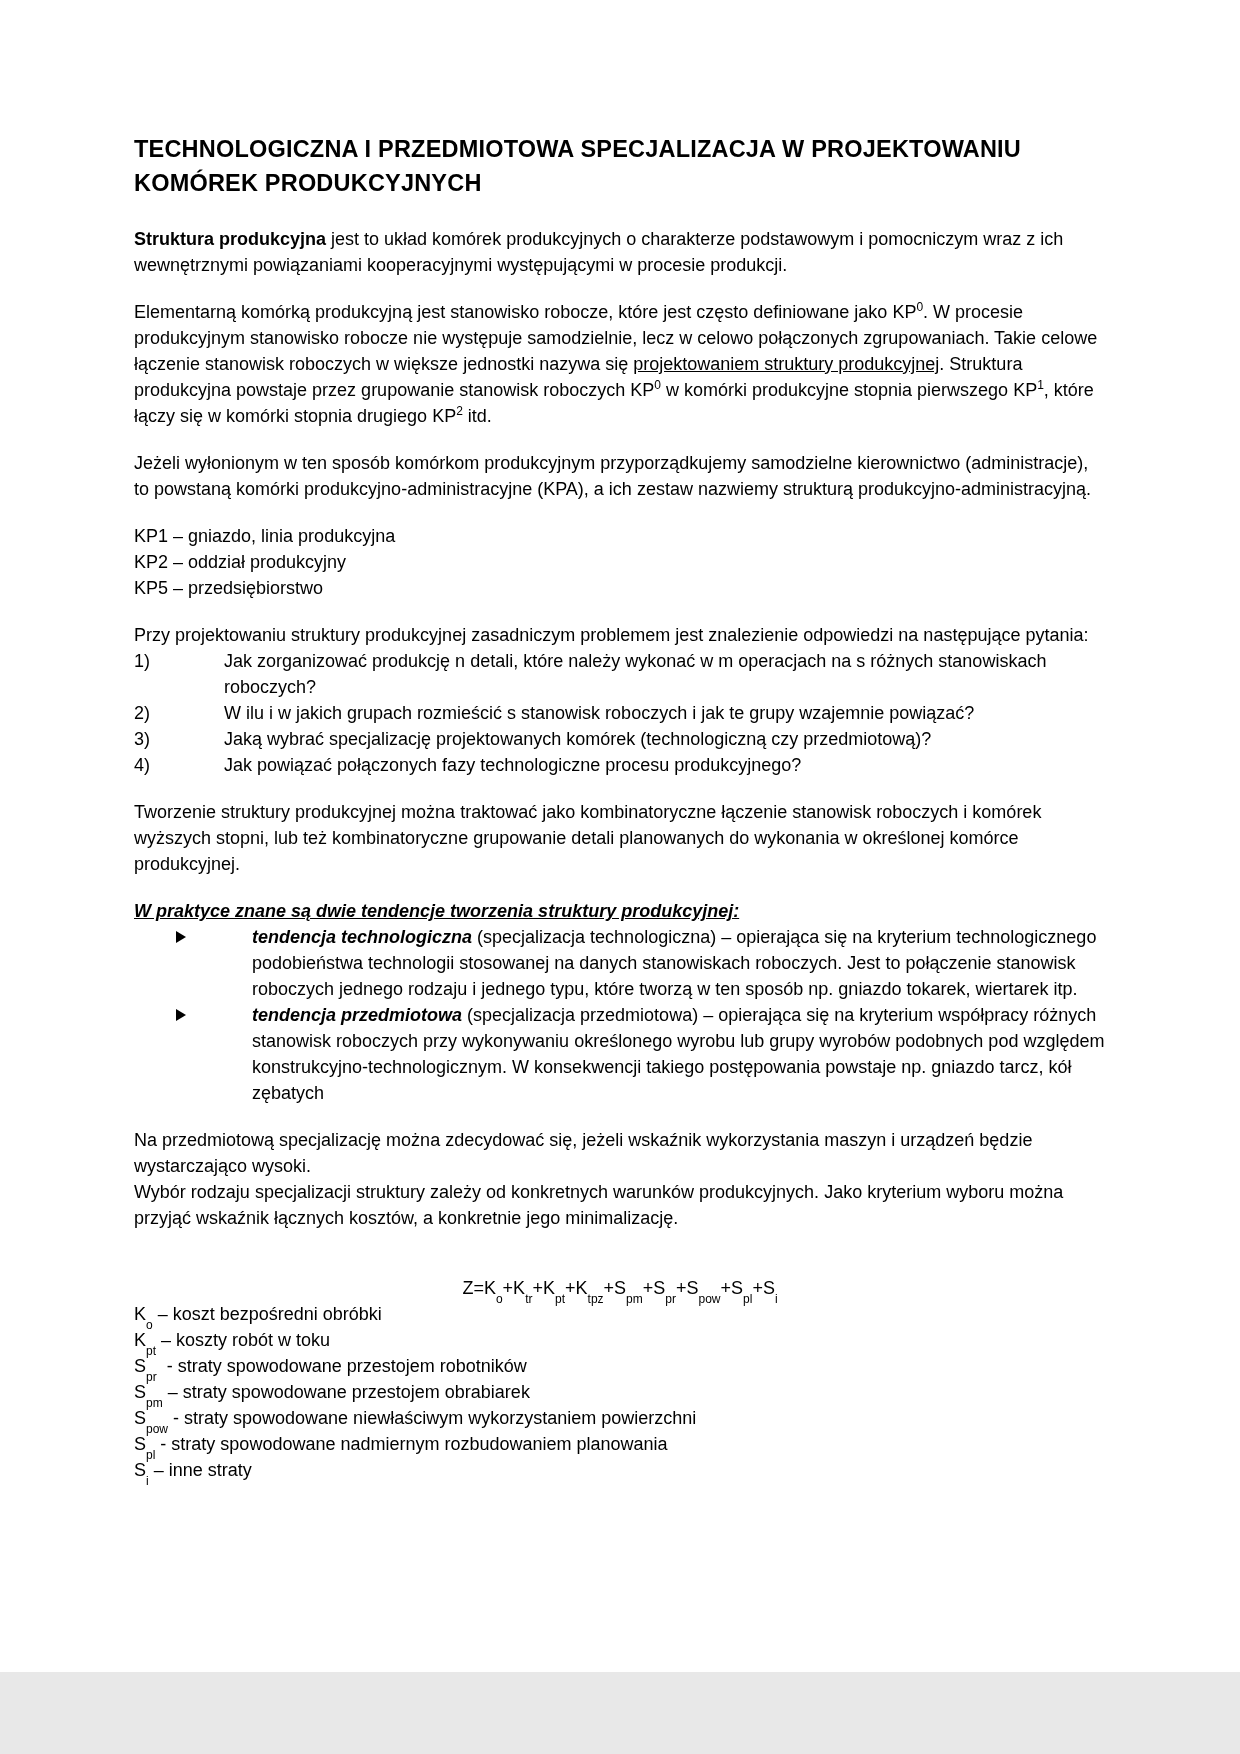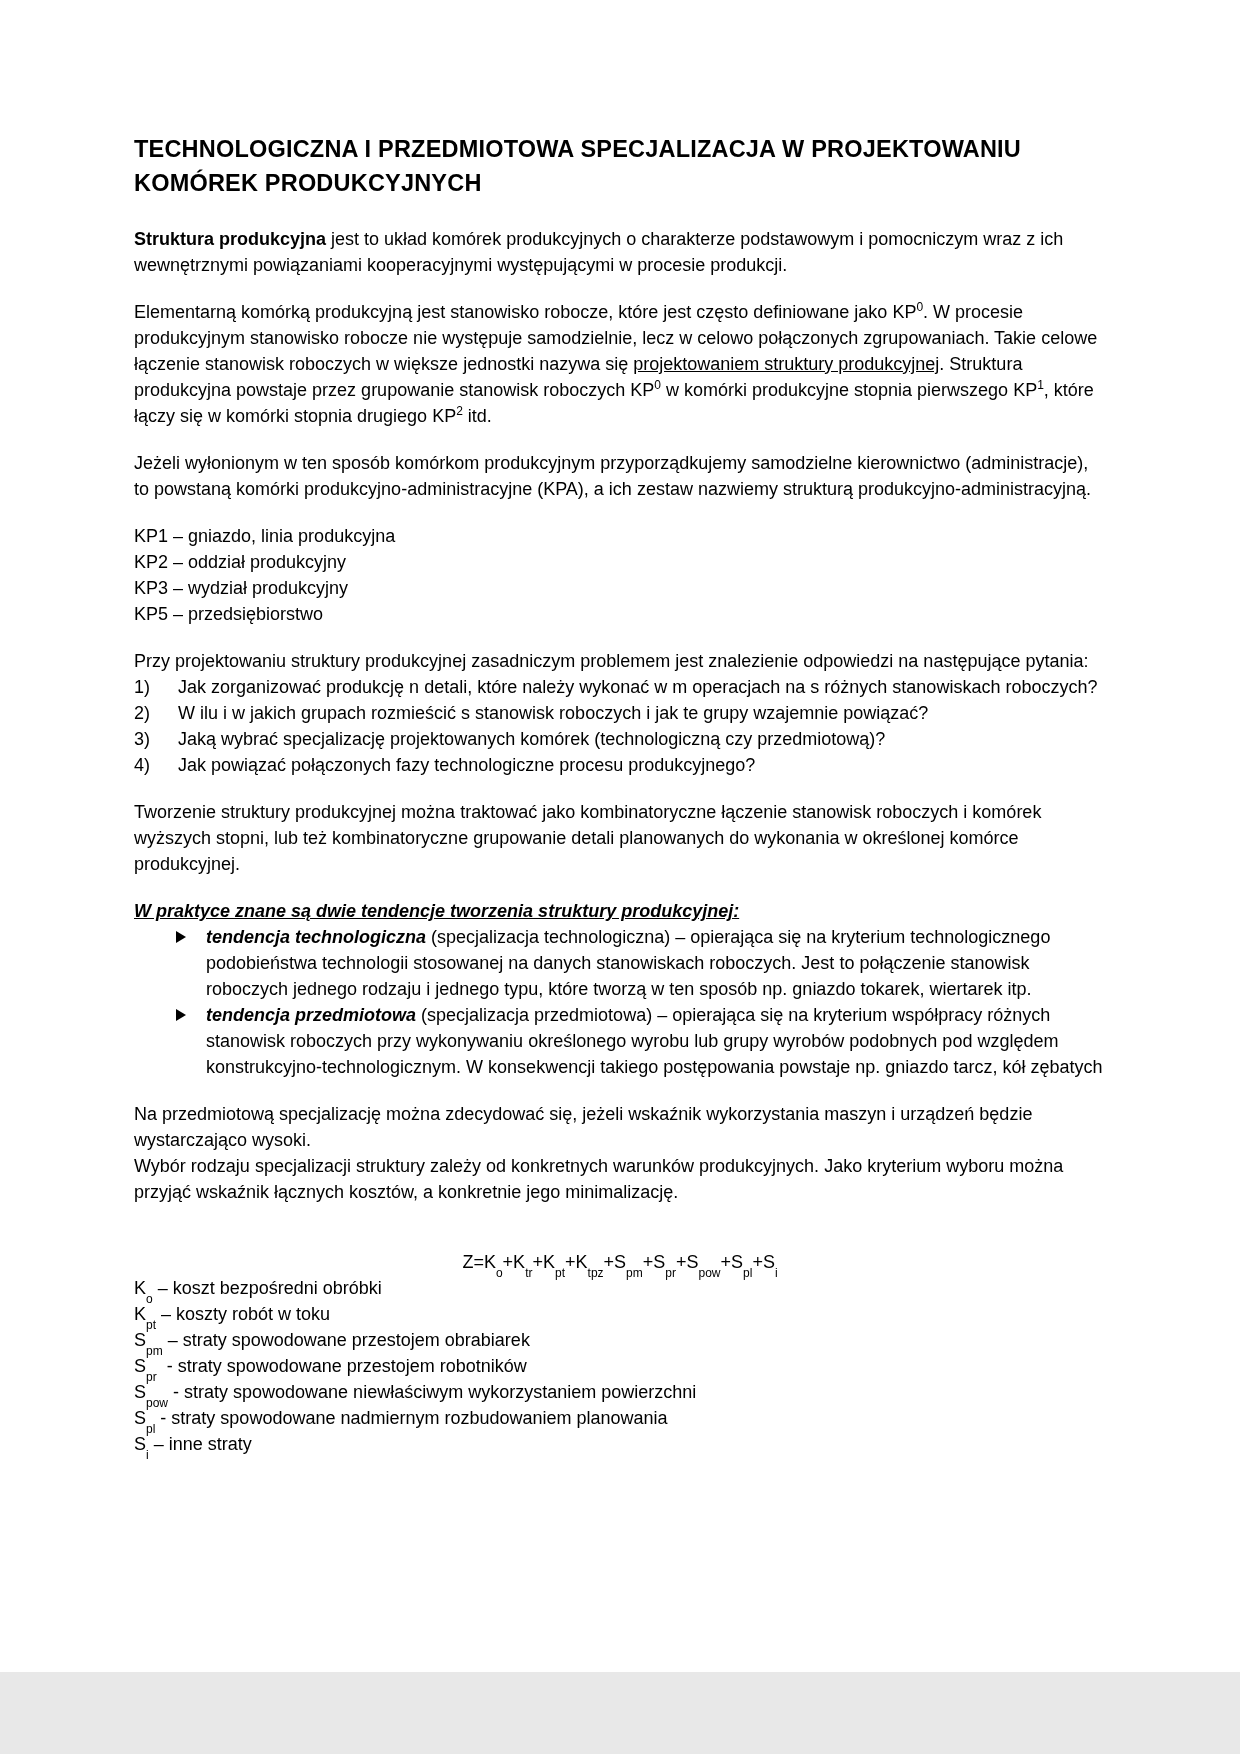--- a/index.html
+++ b/index.html
@@ -27,35 +27,34 @@
   .li { display:flex; align-items:flex-start; }
   .numbered .marker { flex:0 0 44px; }
   .arrow .li { padding-left:42px; }
   .arrow .marker { flex:0 0 30px; padding-top:7px; }
   .tri {
     display:block; width:0; height:0;
     border-left:10px solid #000;
     border-top:6px solid transparent;
     border-bottom:6px solid transparent;
   }
-  .li-text { flex:1; }
+  .li-text { flex:1;margin-left:46px; }
 </style>
 </head>
 <body>
 
 <div class="page">
   <h1 class="doc-title">TECHNOLOGICZNA I PRZEDMIOTOWA SPECJALIZACJA W PROJEKTOWANIU KOMÓREK PRODUKCYJNYCH</h1>
   <div>
       <div class="block"><span class="run b">Struktura produkcyjna</span><span class="run"> jest to układ komórek produkcyjnych o charakterze podstawowym i pomocniczym wraz z ich wewnętrznymi powiązaniami kooperacyjnymi występującymi w procesie produkcji.</span></div>
       <div class="block"><span class="run">Elementarną komórką produkcyjną jest stanowisko robocze, które jest często definiowane jako KP</span><sup class="run">0</sup><span class="run">. W procesie produkcyjnym stanowisko robocze nie występuje samodzielnie, lecz w celowo połączonych zgrupowaniach. Takie celowe łączenie stanowisk roboczych w większe jednostki nazywa się </span><span class="run u">projektowaniem struktury produkcyjnej</span><span class="run">. Struktura produkcyjna powstaje przez grupowanie stanowisk roboczych KP</span><sup class="run">0</sup><span class="run"> w komórki produkcyjne stopnia pierwszego KP</span><sup class="run">1</sup><span class="run">, które łączy się w komórki stopnia drugiego KP</span><sup class="run">2</sup><span class="run"> itd.</span></div>
       <div class="block"><span class="run">Jeżeli wyłonionym w ten sposób komórkom produkcyjnym przyporządkujemy samodzielne kierownictwo (administracje), to powstaną komórki produkcyjno-administracyjne (KPA), a ich zestaw nazwiemy strukturą produkcyjno-administracyjną.</span></div>
       <div class="block">
         <div><span class="run">KP1 – gniazdo, linia produkcyjna</span></div>
         <div><span class="run">KP2 – oddział produkcyjny</span></div>
-        <div><span class="run">KP3 – wydział produkcyjny</span></div>
         <div><span class="run">KP5 – przedsiębiorstwo</span></div>
       </div>
       <div class="block tight"><span class="run">Przy projektowaniu struktury produkcyjnej zasadniczym problemem jest znalezienie odpowiedzi na następujące pytania:</span></div>
       <div class="block list numbered">
         <div class="li">
           <span class="marker">1)</span>
           <span class="li-text"><span class="run">Jak zorganizować produkcję n detali, które należy wykonać w m operacjach na s różnych stanowiskach roboczych?</span></span>
         </div>
         <div class="li">
           <span class="marker">2)</span>
@@ -85,20 +84,20 @@
           </span>
           <span class="li-text"><span class="run b i">tendencja przedmiotowa</span><span class="run"> (specjalizacja przedmiotowa) – opierająca się na kryterium współpracy różnych stanowisk roboczych przy wykonywaniu określonego wyrobu lub grupy wyrobów podobnych pod względem konstrukcyjno-technologicznym. W konsekwencji takiego postępowania powstaje np. gniazdo tarcz, kół zębatych</span></span>
         </div>
       </div>
       <div class="block tight"><span class="run">Na przedmiotową specjalizację można zdecydować się, jeżeli wskaźnik wykorzystania maszyn i urządzeń będzie wystarczająco wysoki.</span></div>
       <div class="block tight"><span class="run">Wybór rodzaju specjalizacji struktury zależy od konkretnych warunków produkcyjnych. Jako kryterium wyboru można przyjąć wskaźnik łącznych kosztów, a konkretnie jego minimalizację.</span></div>
       <div class="block tight formula"><span class="run">Z=K</span><sub class="run">o</sub><span class="run">+K</span><sub class="run">tr</sub><span class="run">+K</span><sub class="run">pt</sub><span class="run">+K</span><sub class="run">tpz</sub><span class="run">+S</span><sub class="run">pm</sub><span class="run">+S</span><sub class="run">pr</sub><span class="run">+S</span><sub class="run">pow</sub><span class="run">+S</span><sub class="run">pl</sub><span class="run">+S</span><sub class="run">i</sub></div>
       <div class="block">
         <div><span class="run">K</span><sub class="run">o</sub><span class="run"> – koszt bezpośredni obróbki</span></div>
         <div><span class="run">K</span><sub class="run">pt</sub><span class="run"> – koszty robót w toku</span></div>
+        <div><span class="run">S</span><sub class="run">pr</sub><span class="run">  - straty spowodowane przestojem robotników</span></div>
         <div><span class="run">S</span><sub class="run">pm</sub><span class="run"> – straty spowodowane przestojem obrabiarek</span></div>
-        <div><span class="run">S</span><sub class="run">pr</sub><span class="run">  - straty spowodowane przestojem robotników</span></div>
         <div><span class="run">S</span><sub class="run">pow</sub><span class="run"> - straty spowodowane niewłaściwym wykorzystaniem powierzchni</span></div>
         <div><span class="run">S</span><sub class="run">pl</sub><span class="run"> - straty spowodowane nadmiernym rozbudowaniem planowania</span></div>
         <div><span class="run">S</span><sub class="run">i</sub><span class="run"> – inne straty</span></div>
       </div>
     </div>
 </div>
 
 </body></html>

